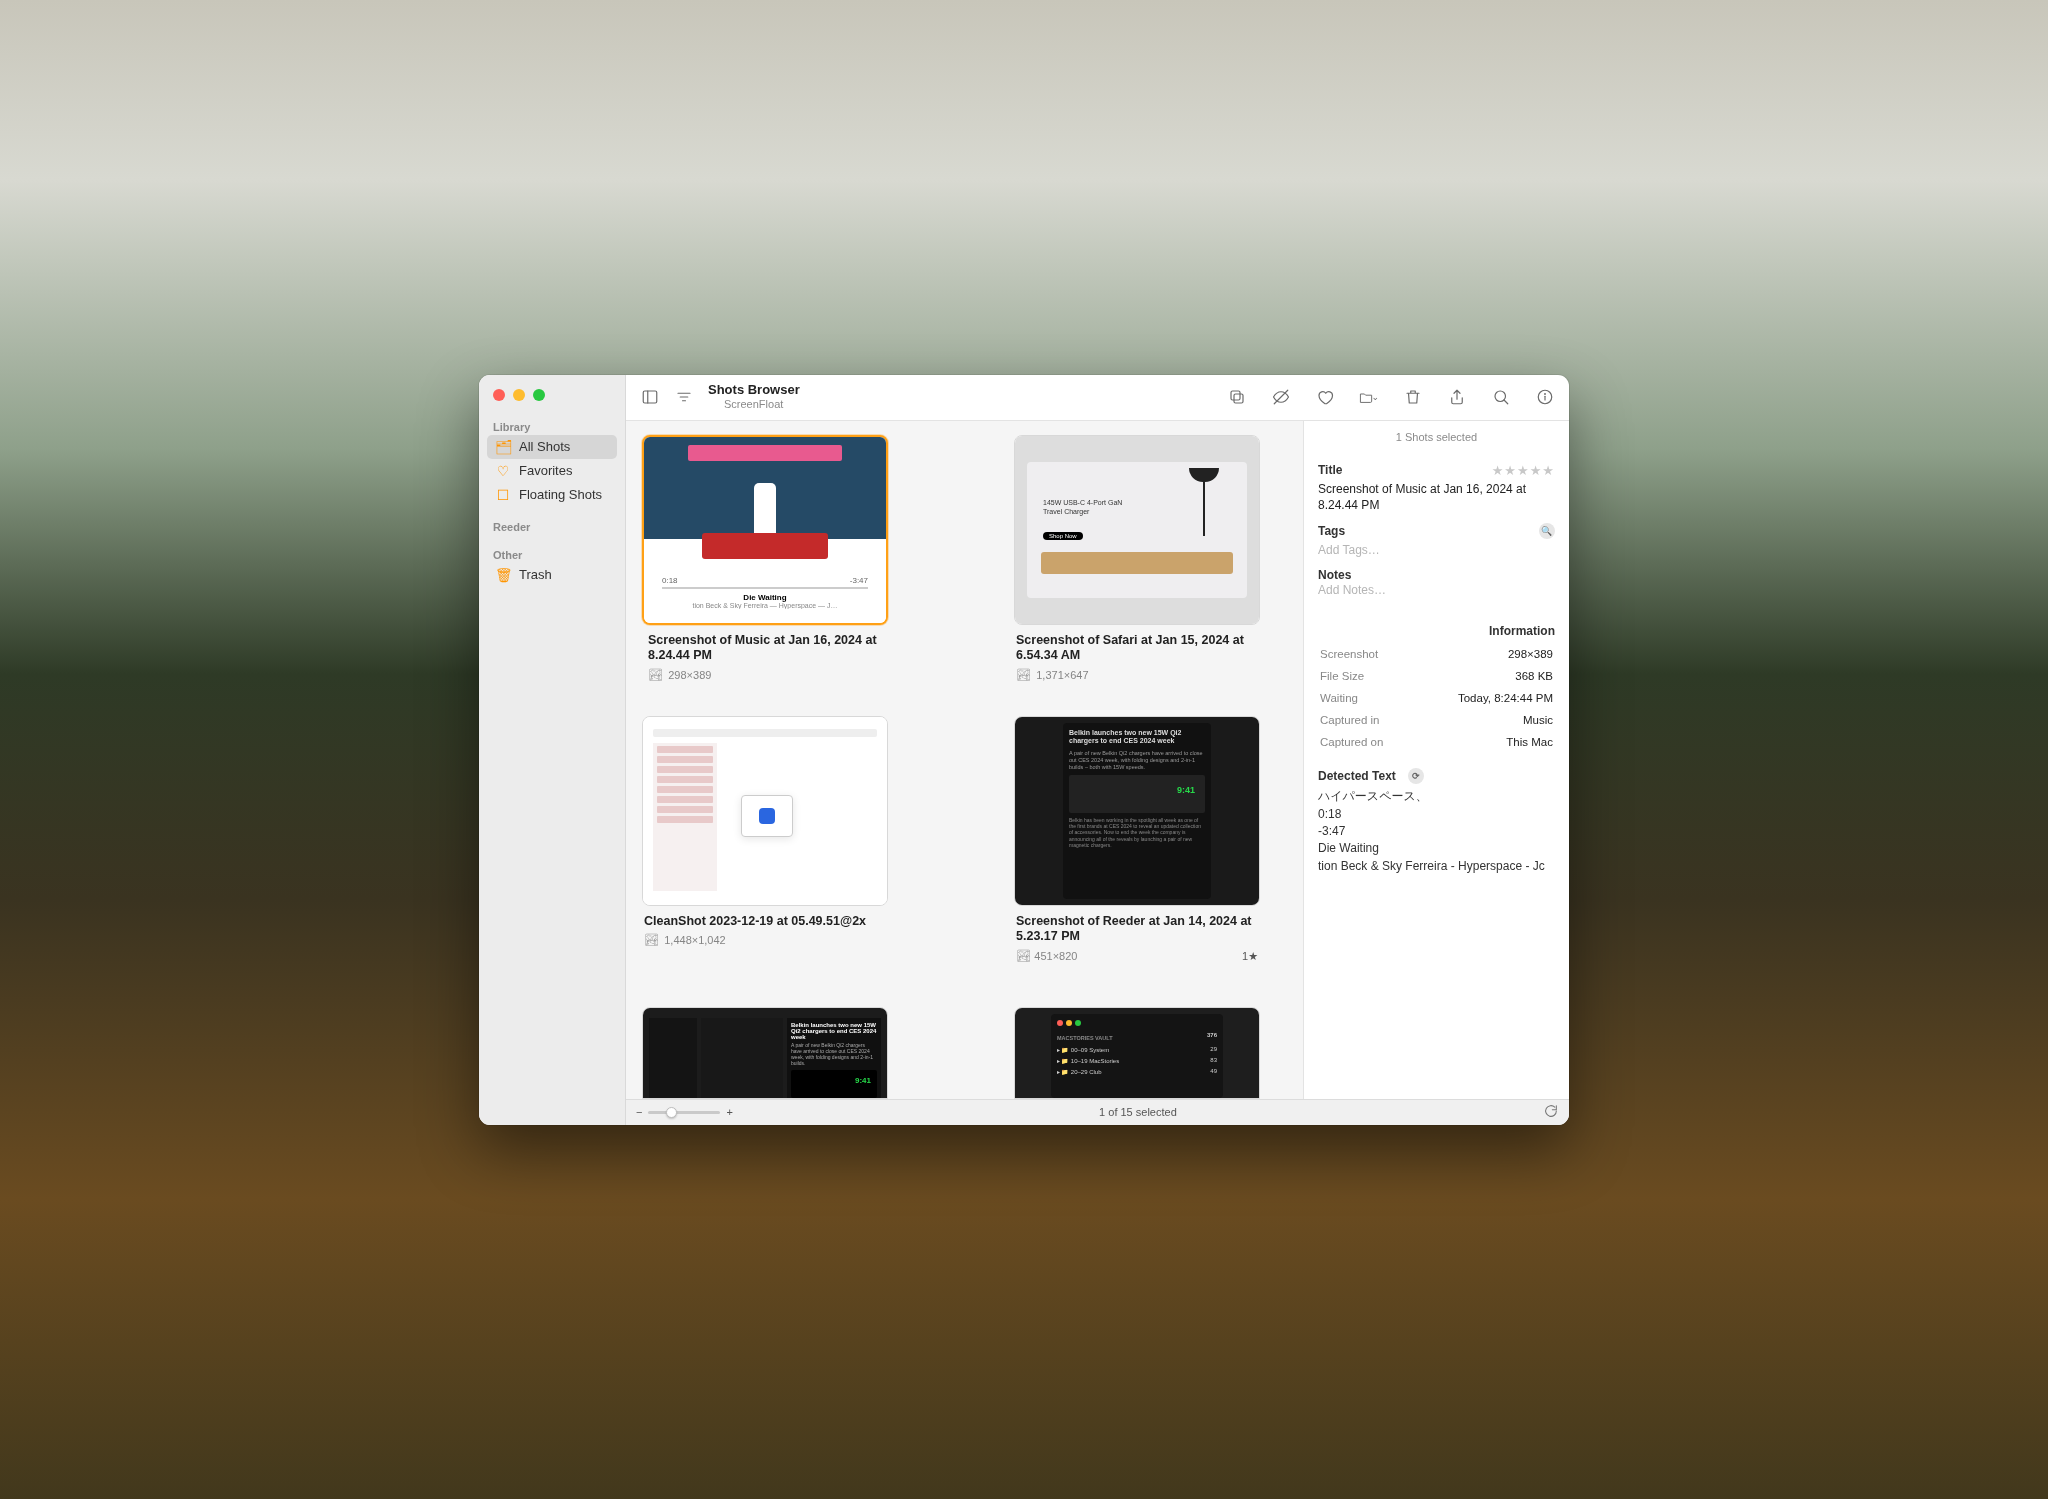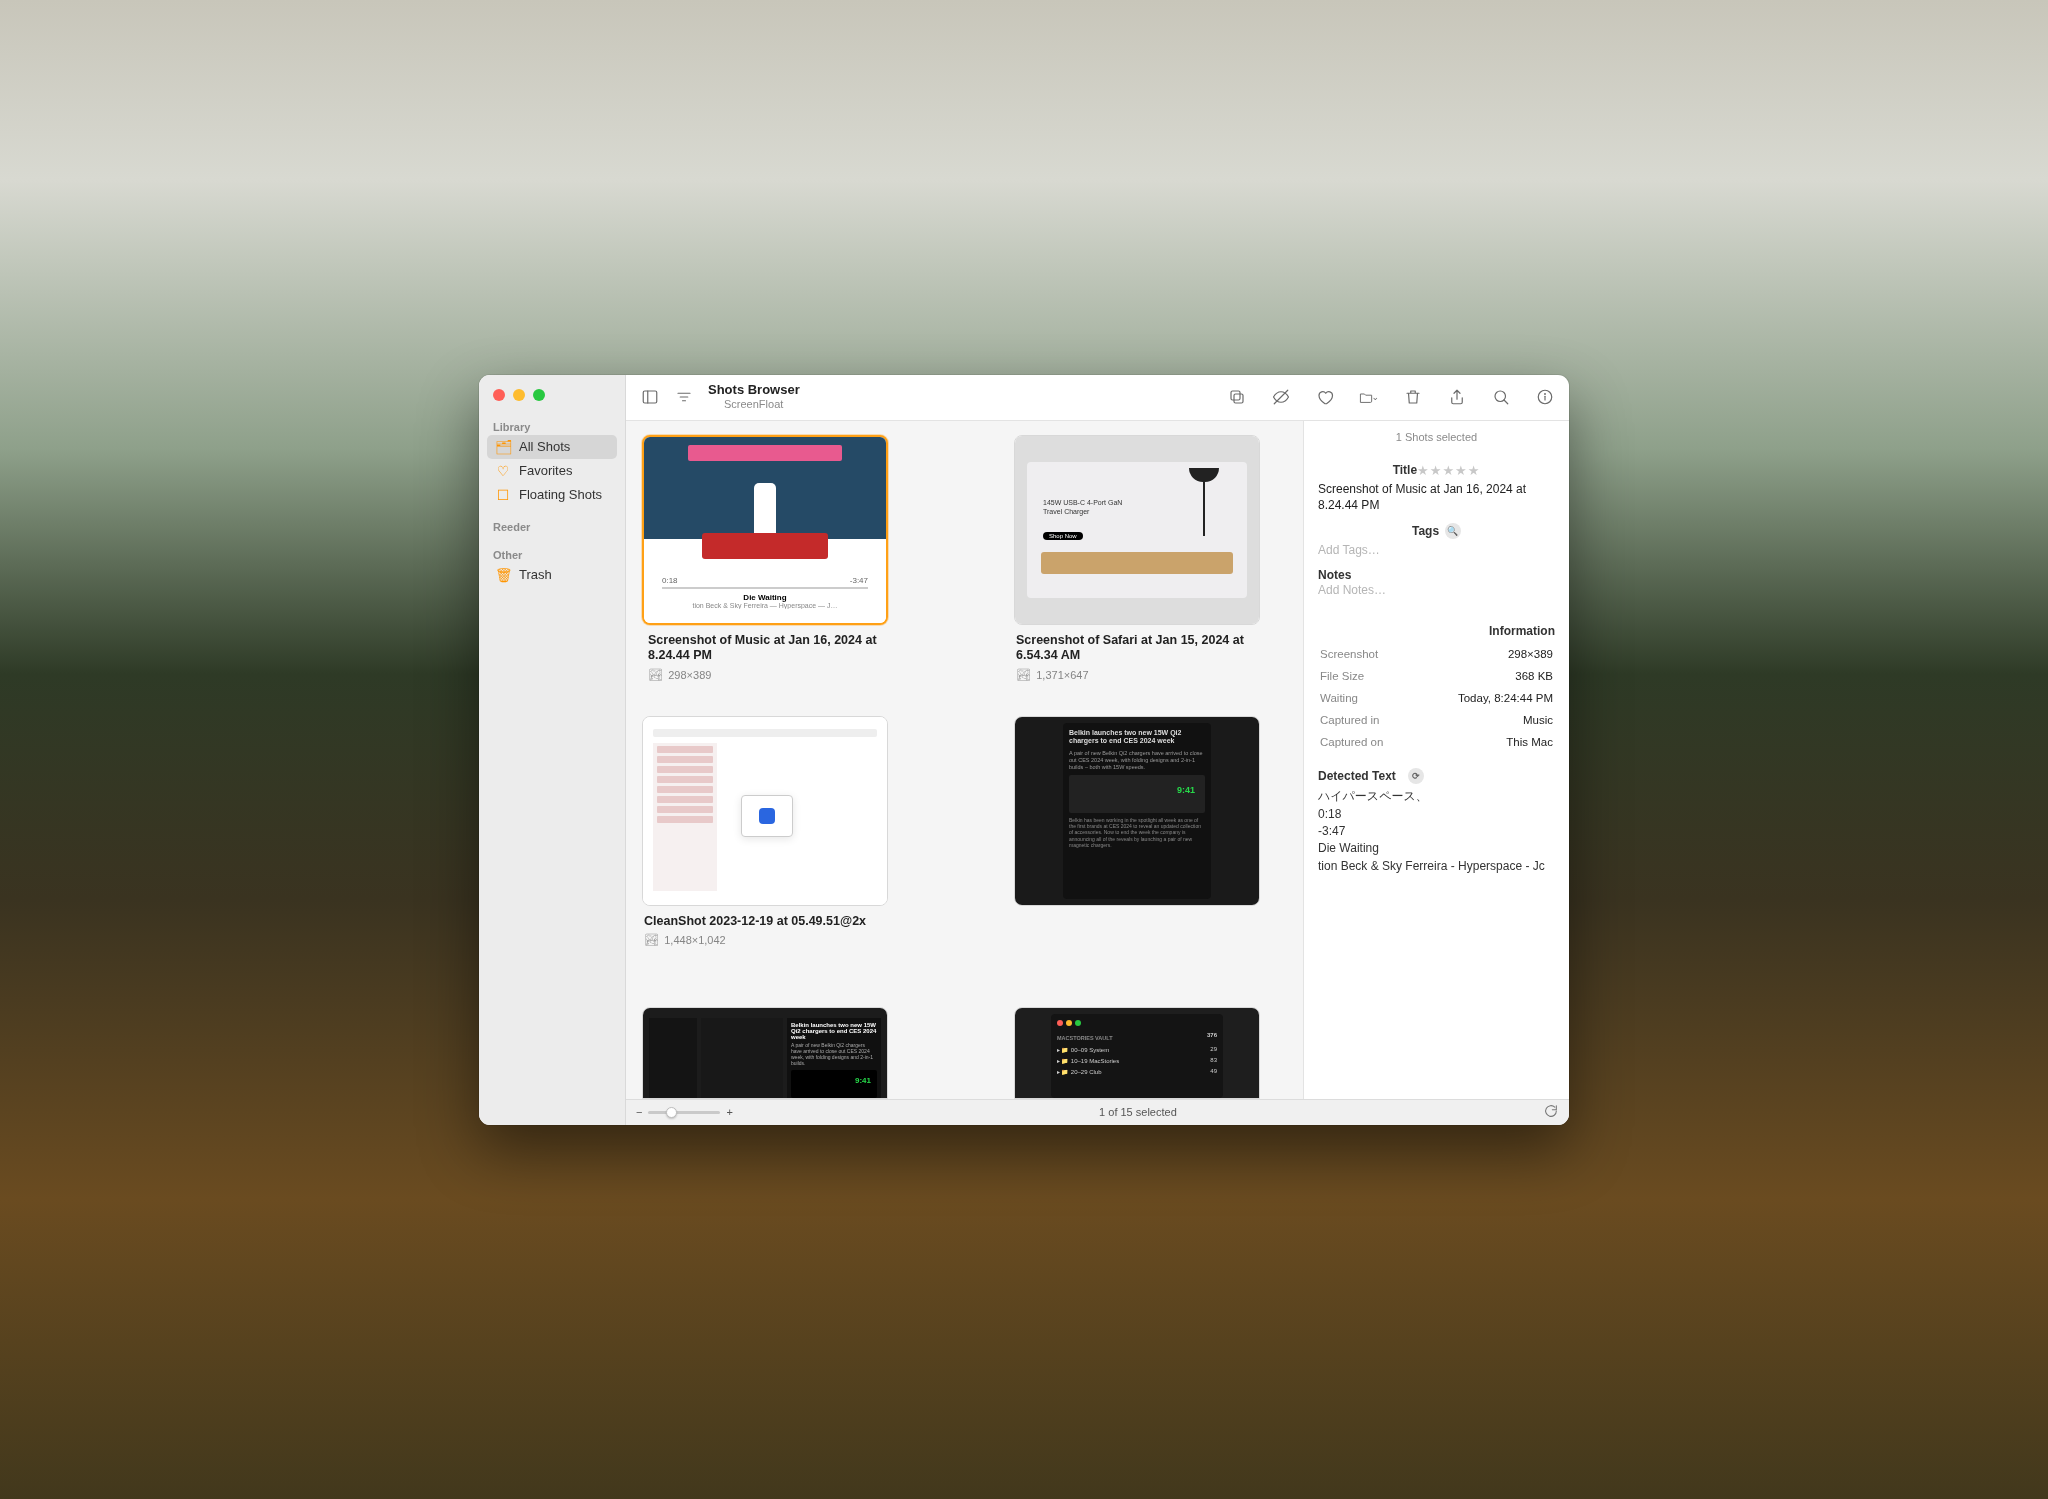--- a/index.html
+++ b/index.html
@@ -62,21 +62,21 @@
 .footer{ height:26px; border-top:1px solid #dcdcdc; background:#f0f0f0; display:flex; align-items:center; font-size:11px; color:#555; padding:0 10px; gap:10px;}
 .footer .zoom{ display:flex; align-items:center; gap:6px;}
 .footer .zoom-track{ width:72px; height:3px; background:#c9c9c9; border-radius:2px; position:relative;}
 .footer .zoom-knob{ position:absolute; left:18px; top:-4px; width:11px; height:11px; background:#fff; border:1px solid #bdbdbd; border-radius:50%; box-shadow:0 1px 2px rgba(0,0,0,.2);}
 .footer .center{ flex:1; text-align:center;}
 .footer .reload{ width:16px; color:#777;}
 
 .inspector{ width:266px; border-left:1px solid #e3e3e3; background:#fff; padding:10px 14px; font-size:12px; color:#333; overflow:auto;}
 .insp-top{ text-align:center; font-size:11px; color:#8a8a8a; margin-bottom:20px;}
 .insp-row{ margin-bottom:10px;}
-.insp-label-row{ display:flex; align-items:center; justify-content:center; margin-bottom:3px;}
+.insp-label-row{ display:flex; align-items:center; justify-content:space-between; margin-bottom:3px;}
 .insp-label{ font-weight:600; font-size:12px;}
 .stars{ color:#c8c8c8; letter-spacing:1px; font-size:13px;}
 .insp-val{ font-size:12px; color:#222; line-height:1.35;}
 .placeholder{ color:#b5b5b5; }
 .tag-ic{ background:#e6e6e6; width:16px; height:16px; border-radius:50%; display:inline-flex; align-items:center; justify-content:center; font-size:9px; color:#666; margin-left:6px;}
 .info-sec{ margin-top:26px;}
 .info-hdr{ font-weight:600; margin-bottom:4px;text-align:right;}
 .info-table{ width:100%; font-size:11.5px;}
 .info-table tr{ border-top:1px solid #ebebeb; border-bottom:1px solid #ebebeb;}
 .info-table td{ padding:4px 0; }
@@ -321,20 +321,27 @@
             <div class="thumb">
               <div class="ph ph4">
                   <div class="card4">
                 <div class="hd">Belkin launches two new 15W Qi2 chargers to end CES 2024 week</div>
                 <div class="bd">A pair of new Belkin Qi2 chargers have arrived to close out CES 2024 week, with folding designs and 2-in-1 builds – both with 15W speeds.</div>
                 <div class="img"></div>
                 <div class="ft">Belkin has been working in the spotlight all week as one of the first brands at CES 2024 to reveal an updated collection of accessories. Now to end the week the company is announcing all of the reveals by launching a pair of new magnetic chargers.</div>
               </div>
                 </div>
             </div>
+            <div class="meta">
+              <div class="title">Screenshot of Reeder at Jan 14, 2024 at 5.23.17 PM</div>
+              <div class="dim star-row">
+                <span><span class="ic">🏞︎</span> <span>451×820</span></span>
+                <span class="star-badge">1★</span>
+              </div>
+            </div>
           </div>
         </div>
 
         <div class="cut">
           <div class="card">
             <div class="thumb">
               <div class="ph ph5">
                 <div class="col1"></div>
                   <div class="col2"></div>
                 <div class="col3">

